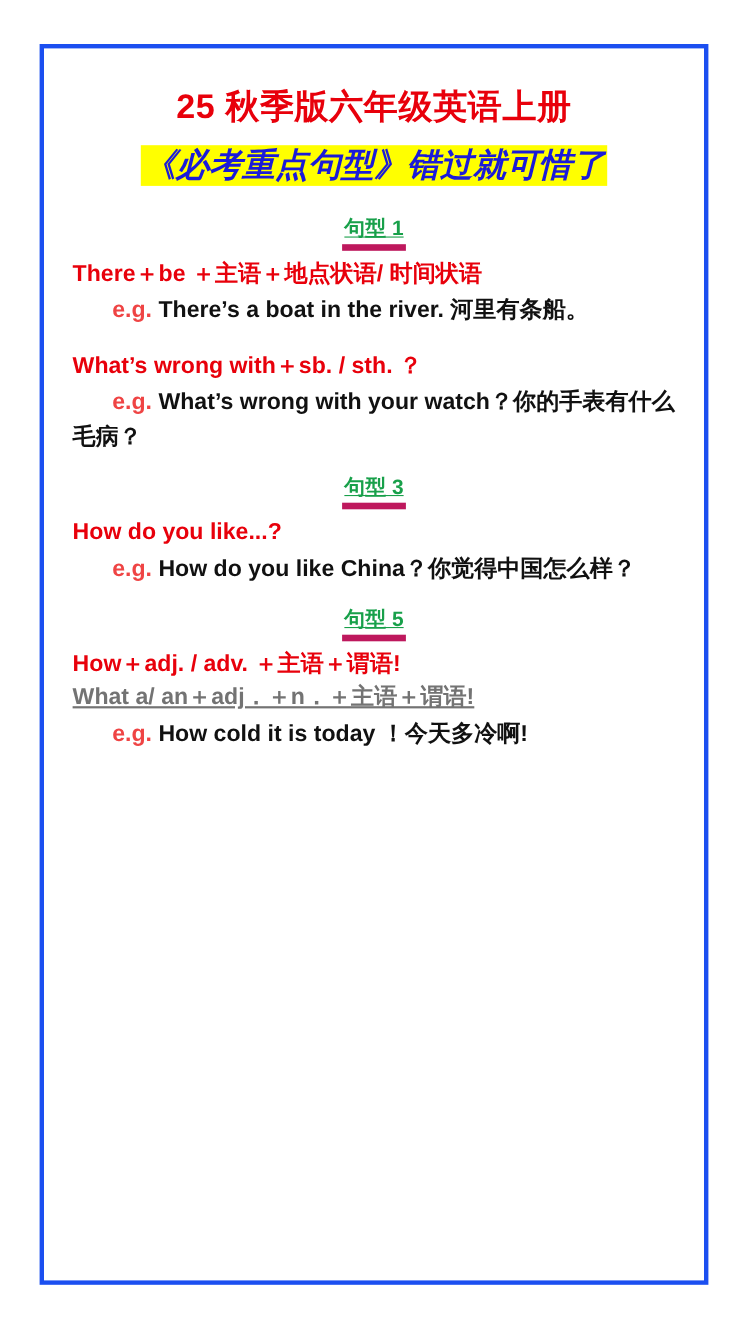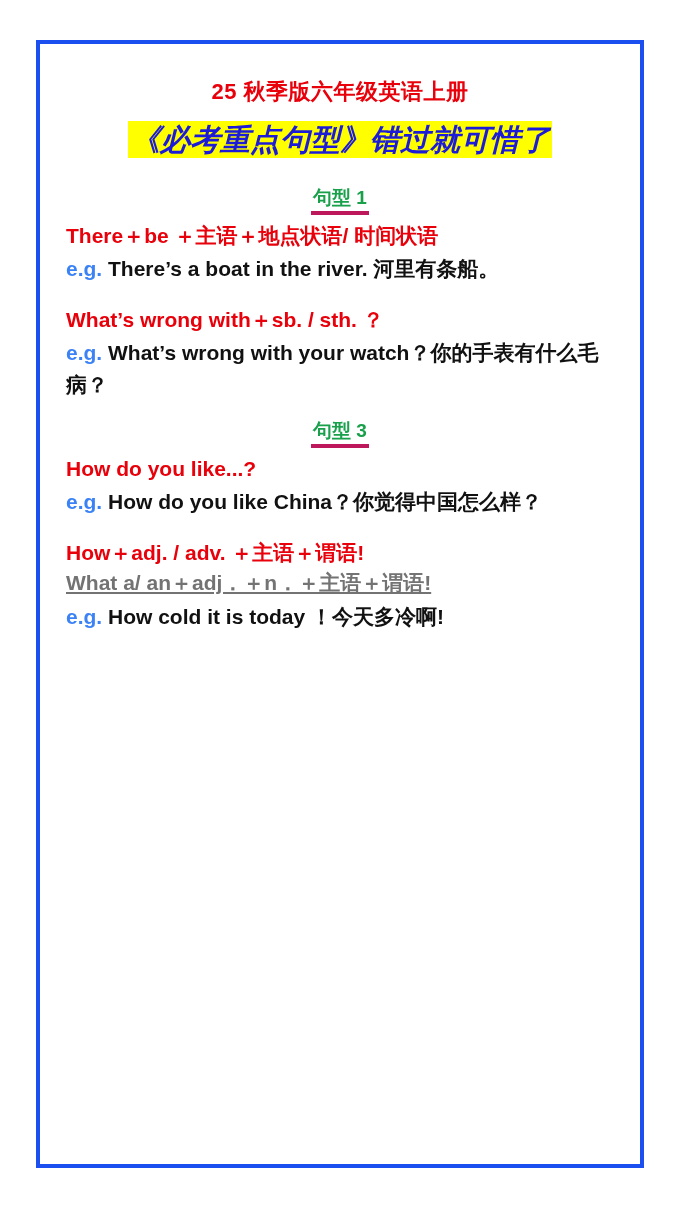--- a/index.html
+++ b/index.html
@@ -22,21 +22,21 @@
     border: 4px solid #1b4ff0;
     background: #ffffff;
     box-sizing: border-box;
   }
   .inner {
     padding: 18px 26px 10px 26px;
   }
   .title-1 {
     text-align: center;
     color: #e8000b;
-    font-size: 22px;
+    font-size: 31px;
     font-weight: bold;
     letter-spacing: 0.5px;
     line-height: 1.25;
     margin-top: 16px;
   }
   .title-2-wrap {
     text-align: center;
     margin-top: 12px;
     line-height: 1.45;
   }
@@ -52,24 +52,25 @@
     -webkit-box-decoration-break: clone;
   }
   .section {
     margin-top: 14px;
   }
   .sec-head {
     text-align: center;
     color: #18a04a;
     font-size: 19px;
     font-weight: bold;
-    border-bottom: 4px solid #be185d;
+    border-bottom: 6px solid #be185d;
     display: inline-block;
     padding: 0 2px 1px 2px;
     line-height: 1.2;
+    text-decoration: underline;
   }
   .sec-head-wrap {
     text-align: center;
   }
   .pattern {
     color: #e8000b;
     font-size: 21px;
     font-weight: bold;
     line-height: 1.45;
     margin-top: 6px;
@@ -82,21 +83,22 @@
     text-decoration: underline;
   }
   .example {
     font-size: 21px;
     font-weight: bold;
     line-height: 1.5;
     color: #111111;
     margin-top: 2px;
   }
   .eg {
-    color: #3b82f6;
+    color: #ef4444;
+    margin-left: 36px;
   }
   .sec-gap-lg { margin-top: 26px; }
   .sec-gap-md { margin-top: 20px; }
 </style>
 </head>
 <body>
 
 <div class="page">
   <div class="inner">
 
@@ -131,20 +133,23 @@
       </div>
       <div class="pattern">How do you like...?</div>
       <div class="example">
         <span class="eg">e.g.</span>
         <span>How do you like China？你觉得中国怎么样？</span>
       </div>
     </div>
 
 
     <div class="section sec-gap-md">
+      <div class="sec-head-wrap">
+        <span class="sec-head">句型 5</span>
+      </div>
       <div class="pattern">How＋adj. / adv. ＋主语＋谓语!</div>
       <div class="pattern-black">What a/ an＋adj．＋n．＋主语＋谓语!</div>
       <div class="example">
         <span class="eg">e.g.</span>
         <span>How cold it is today ！今天多冷啊!</span>
       </div>
     </div>
 
   </div>
 </div>

